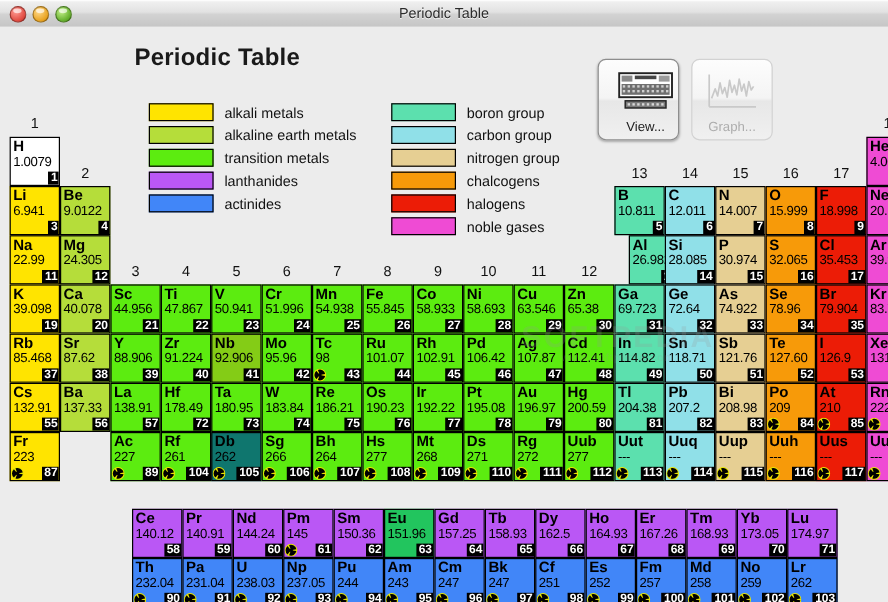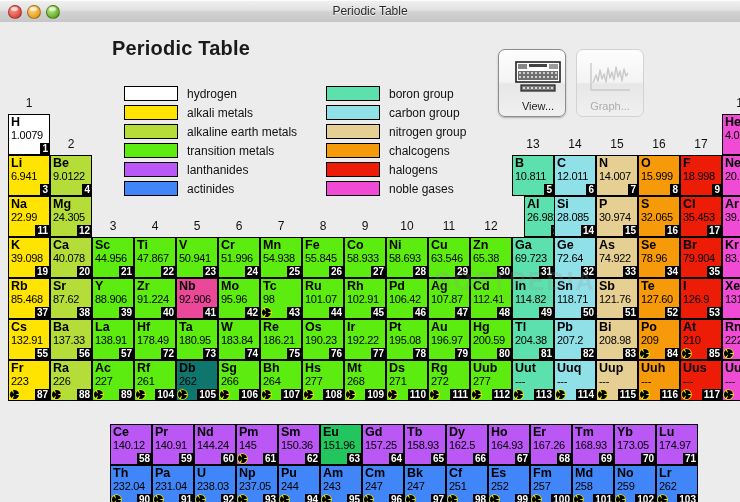--- a/index.html
+++ b/index.html
@@ -119,24 +119,20 @@
     <div class="light" id="btn-min"></div>
     <div class="light" id="btn-zoom"></div>
     <div id="title-text">Periodic Table</div>
   </div>
 
   <div id="content">
 
     <div id="heading">Periodic Table</div>
 
     <div class="legend-col" id="legend-left">
-        <div class="legend-row">
-          <div class="legend-swatch" style="background: rgb(255, 255, 255);"></div>
-          <div class="legend-label">hydrogen</div>
-        </div>
         <div class="legend-row">
           <div class="legend-swatch" style="background: rgb(255, 228, 0);"></div>
           <div class="legend-label">alkali metals</div>
         </div>
         <div class="legend-row">
           <div class="legend-swatch" style="background: rgb(181, 221, 58);"></div>
           <div class="legend-label">alkaline earth metals</div>
         </div>
         <div class="legend-row">
           <div class="legend-swatch" style="background: rgb(92, 236, 16);"></div>
@@ -425,21 +421,21 @@
         <div class="cell" style="left: 92px; top: 256px; background: rgb(92, 236, 16);">
           <div class="sym">Y</div>
           <div class="mass">88.906</div>
           <div class="num">39</div>
         </div>
         <div class="cell" style="left: 134px; top: 256px; background: rgb(92, 236, 16);">
           <div class="sym">Zr</div>
           <div class="mass">91.224</div>
           <div class="num">40</div>
         </div>
-        <div class="cell" style="left: 176px; top: 256px; background: #ec4899; padding-left: 31px;">
+        <div class="cell" style="left: 176px; top: 256px; background: #84cc16; padding-left: 31px;">
           <div class="sym">Nb</div>
           <div class="mass">92.906</div>
           <div class="num">41</div>
         </div>
         <div class="cell" style="left: 218px; top: 256px; background: rgb(92, 236, 16);">
           <div class="sym">Mo</div>
           <div class="mass">95.96</div>
           <div class="num">42</div>
         </div>
         <div class="cell" style="left: 260px; top: 256px; background: rgb(92, 236, 16);">
@@ -631,36 +627,20 @@
                 <path d="M5.5 5.5 L2.0 2.6 A4.6 4.6 0 0 1 9.0 2.6 Z" transform="rotate(150 5.5 5.5)"></path>
               </g>
               <circle cx="5.5" cy="5.5" r="1.5" fill="#000"></circle>
             </svg>
           </div>
         </div>
         <div class="cell" style="left: 8px; top: 338px; background: rgb(255, 228, 0);">
           <div class="sym">Fr</div>
           <div class="mass">223</div>
           <div class="num">87</div>
-          <div class="radio">
-            <svg width="11" height="11" viewBox="0 0 11 11">
-              <circle cx="5.5" cy="5.5" r="5.3" fill="#e9e600"></circle>
-              <g fill="#000">
-                <path d="M5.5 5.5 L2.0 2.6 A4.6 4.6 0 0 1 9.0 2.6 Z" transform="rotate(-90 5.5 5.5)"></path>
-                <path d="M5.5 5.5 L2.0 2.6 A4.6 4.6 0 0 1 9.0 2.6 Z" transform="rotate(30 5.5 5.5)"></path>
-                <path d="M5.5 5.5 L2.0 2.6 A4.6 4.6 0 0 1 9.0 2.6 Z" transform="rotate(150 5.5 5.5)"></path>
-              </g>
-              <circle cx="5.5" cy="5.5" r="1.5" fill="#000"></circle>
-            </svg>
-          </div>
-        </div>
-        <div class="cell" style="left: 50px; top: 338px; background: rgb(181, 221, 58);">
-          <div class="sym">Ra</div>
-          <div class="mass">226</div>
-          <div class="num">88</div>
           <div class="radio">
             <svg width="11" height="11" viewBox="0 0 11 11">
               <circle cx="5.5" cy="5.5" r="5.3" fill="#e9e600"></circle>
               <g fill="#000">
                 <path d="M5.5 5.5 L2.0 2.6 A4.6 4.6 0 0 1 9.0 2.6 Z" transform="rotate(-90 5.5 5.5)"></path>
                 <path d="M5.5 5.5 L2.0 2.6 A4.6 4.6 0 0 1 9.0 2.6 Z" transform="rotate(30 5.5 5.5)"></path>
                 <path d="M5.5 5.5 L2.0 2.6 A4.6 4.6 0 0 1 9.0 2.6 Z" transform="rotate(150 5.5 5.5)"></path>
               </g>
               <circle cx="5.5" cy="5.5" r="1.5" fill="#000"></circle>
             </svg>

